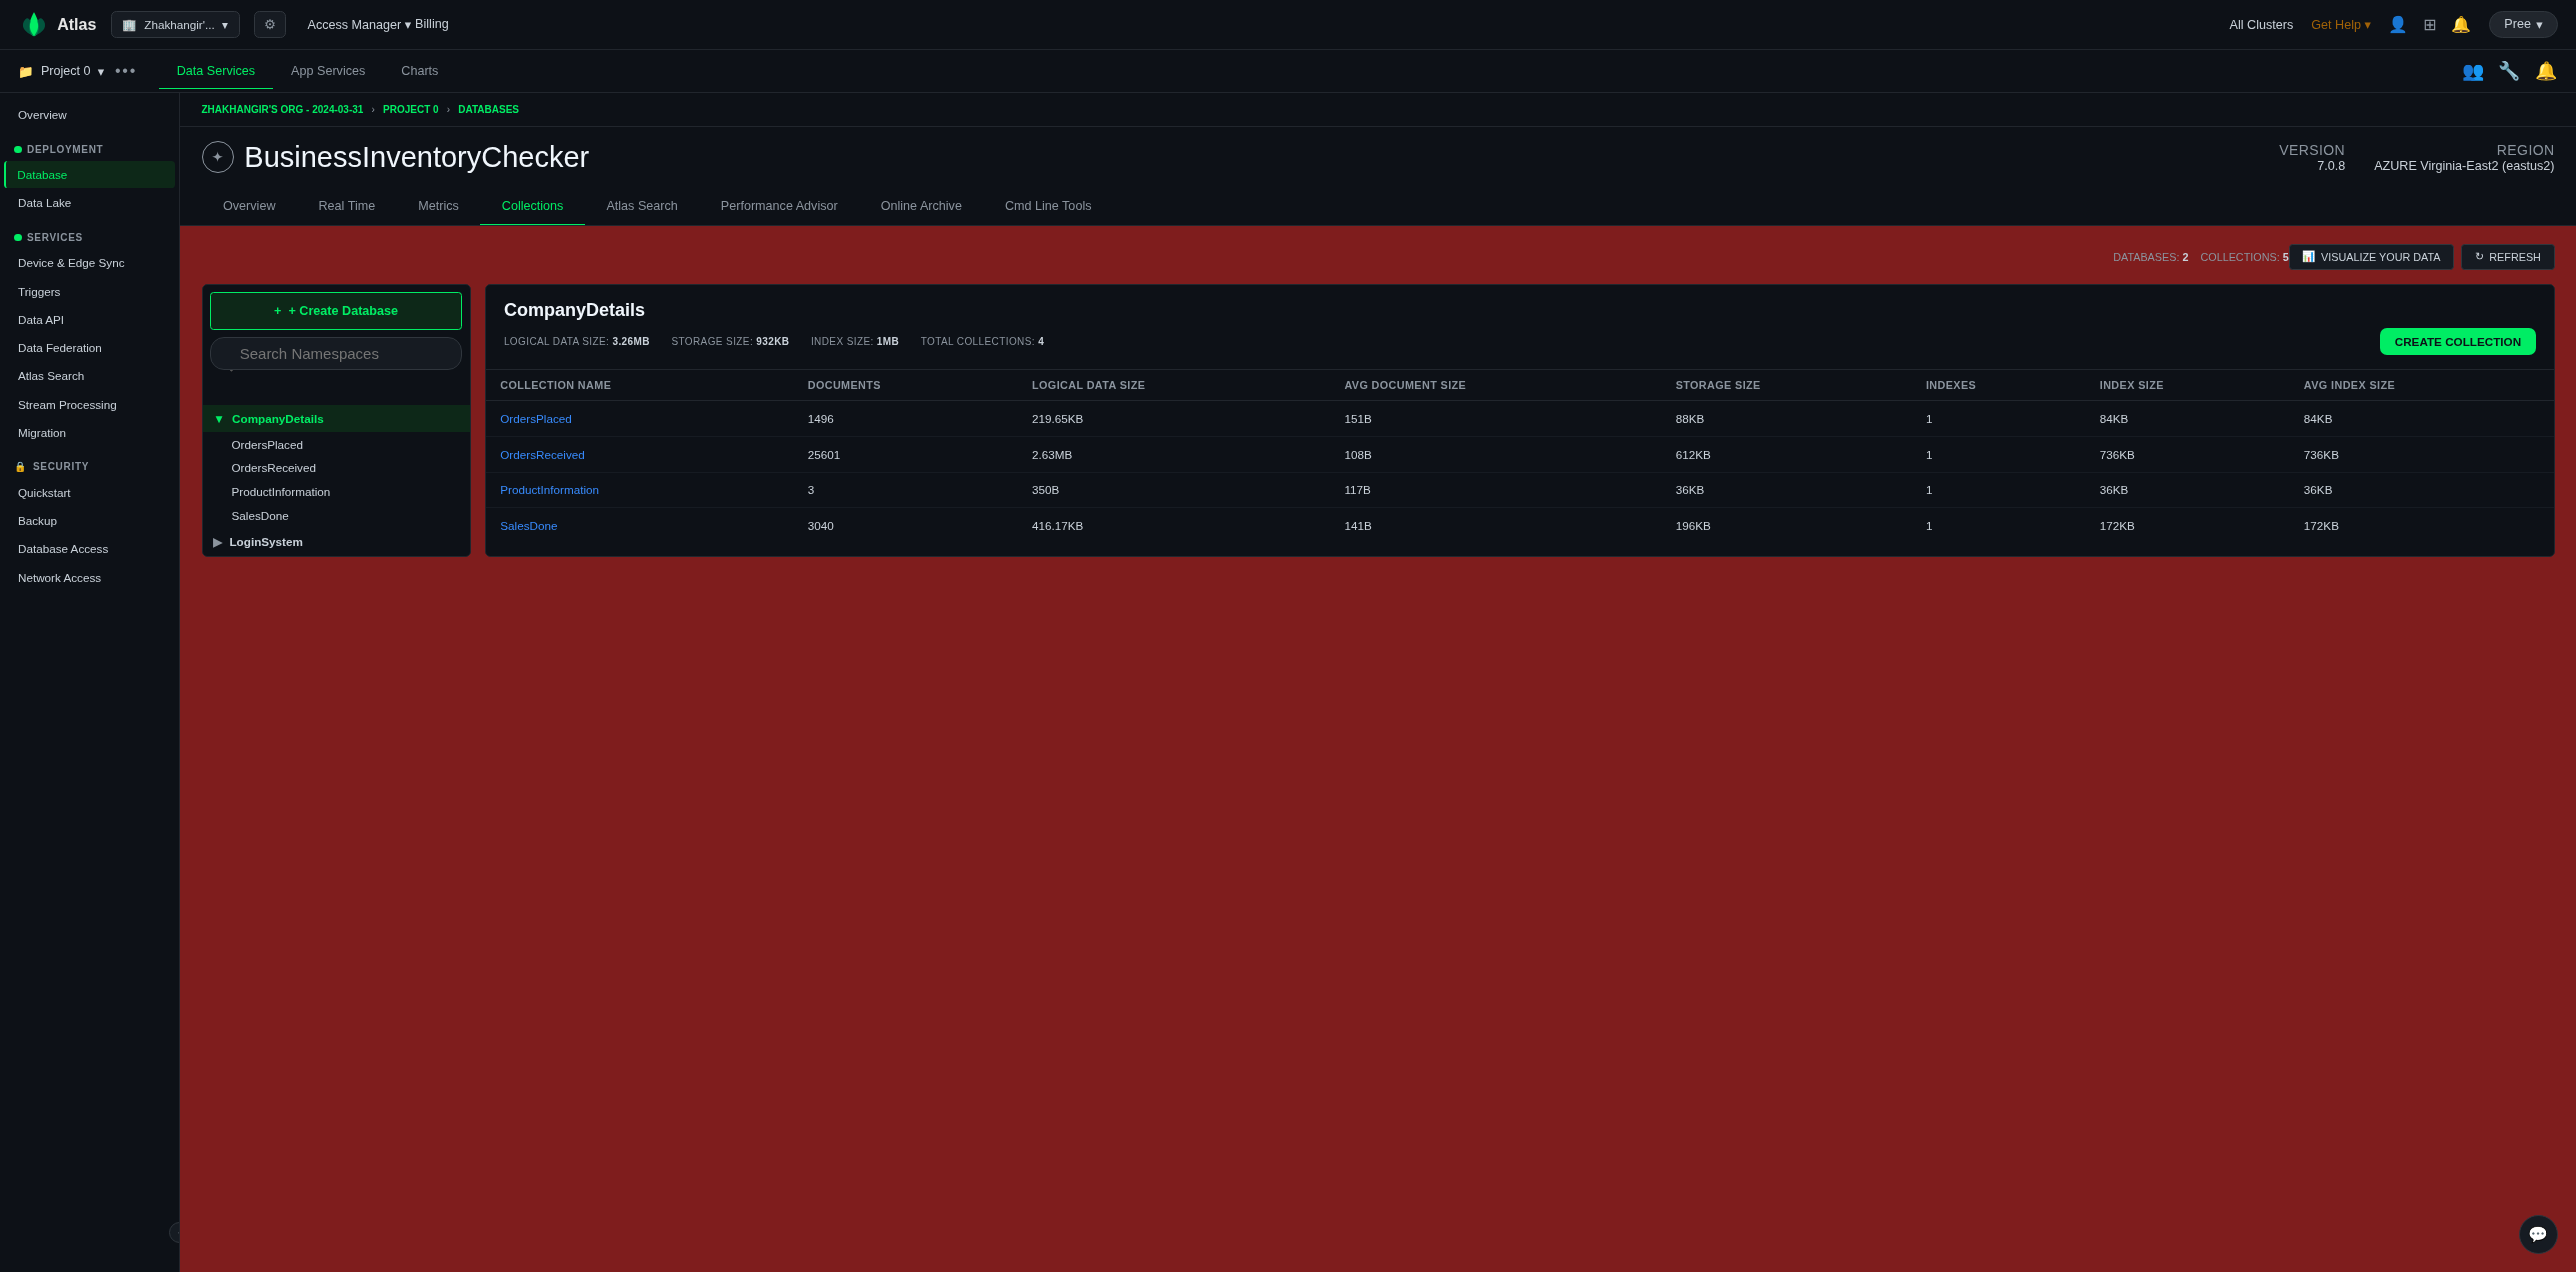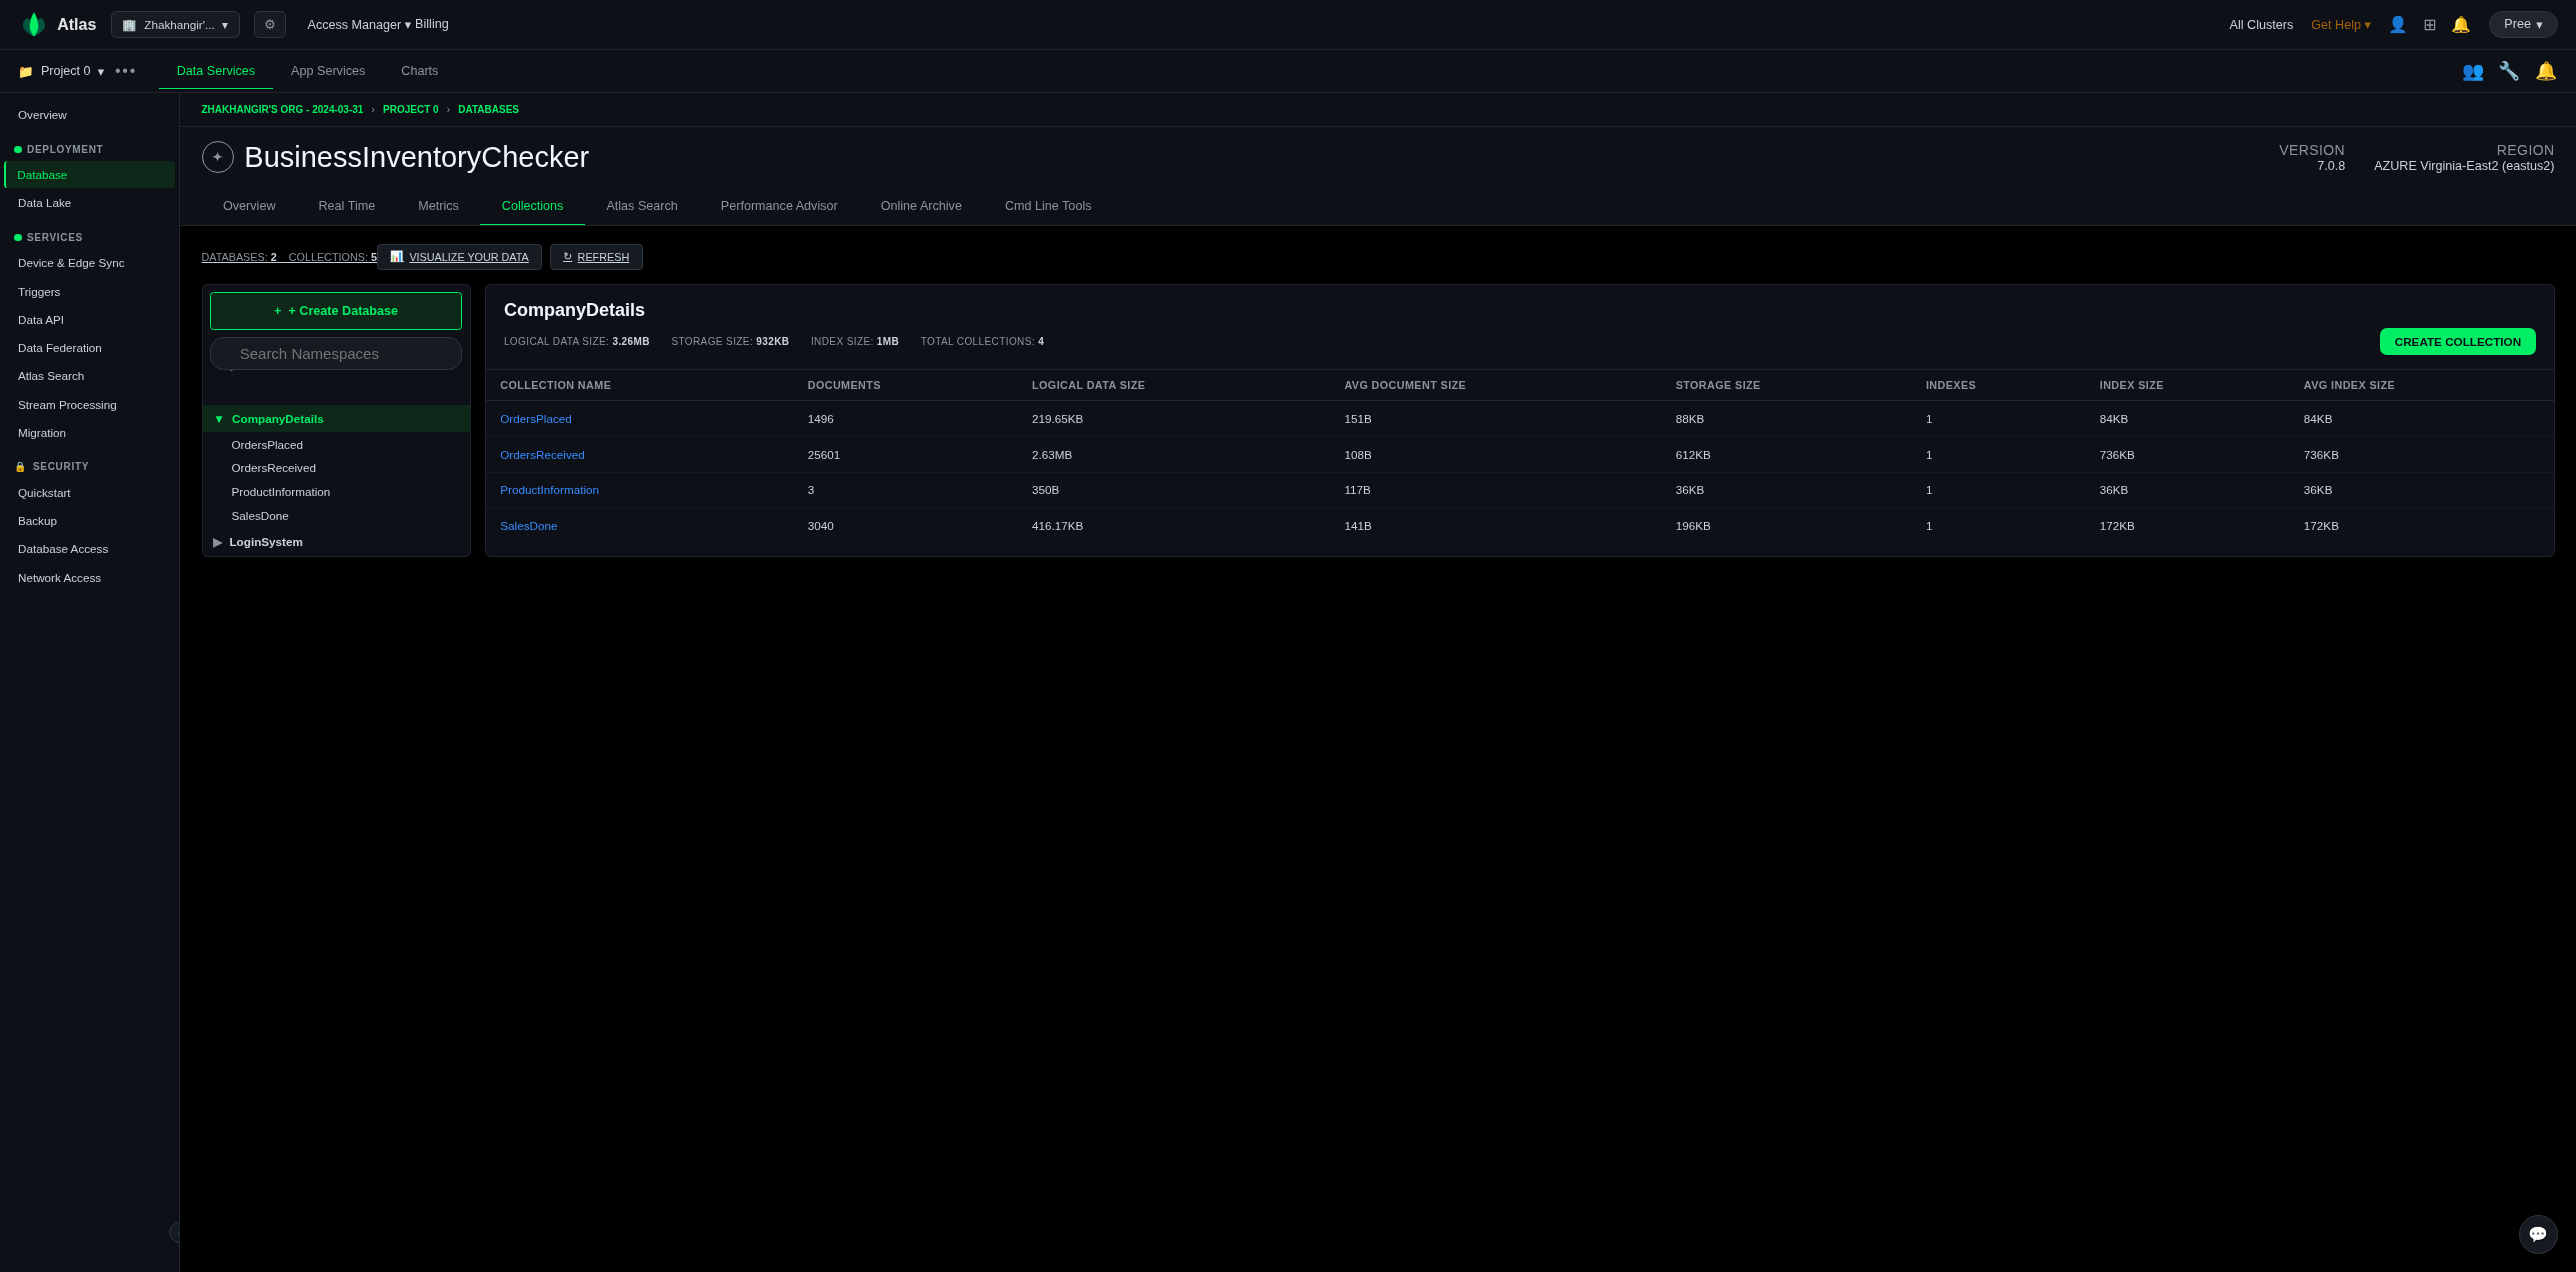--- a/index.html
+++ b/index.html
@@ -138,21 +138,21 @@
       display: flex; align-items: center; justify-content: center;
       cursor: pointer;
       color: #8b949e;
       font-size: 10.8px;
     }
 
     
     .content {
       flex: 1;
       overflow-y: auto;
-      background: #000000;
+      background: #7f1d1d;
     }
 
     
     .breadcrumb {
       padding: 10.8px 21.5px;
       font-size: 10px;
       color: #8b949e;
       background: #0d1117;
       border-bottom: 0.9px solid #21262d;
     }
@@ -208,23 +208,22 @@
     }
     .db-tab.active { color: #00ed64; border-bottom: 1.8px solid #00ed64; }
 
     
     .collections-content {
       padding: 18px 21.5px;
     }
     .stats-bar {
       display: flex;
       align-items: center;
-      justify-content: flex-start;
+      justify-content: flex-end;
       margin-bottom: 14.4px;
-      text-decoration: underline;
     }
     .stats-text { font-size: 10.8px; color: #8b949e; }
     .stats-text strong { color: #c9d1d9; }
     .stats-actions { display: flex; gap: 7.2px; }
     .viz-btn {
       background: #161b22;
       border: 0.9px solid #30363d;
       border-radius: 3.6px;
       padding: 5.4px 12.6px;
       color: #c9d1d9;

